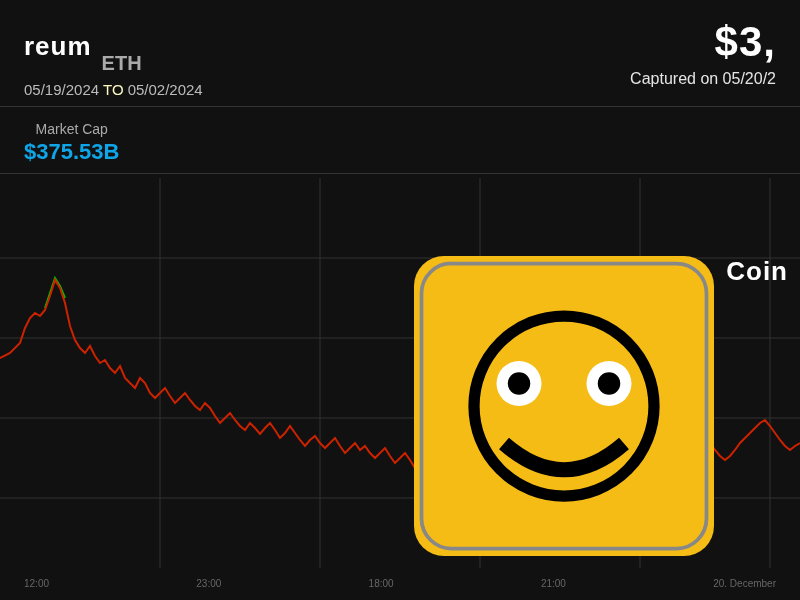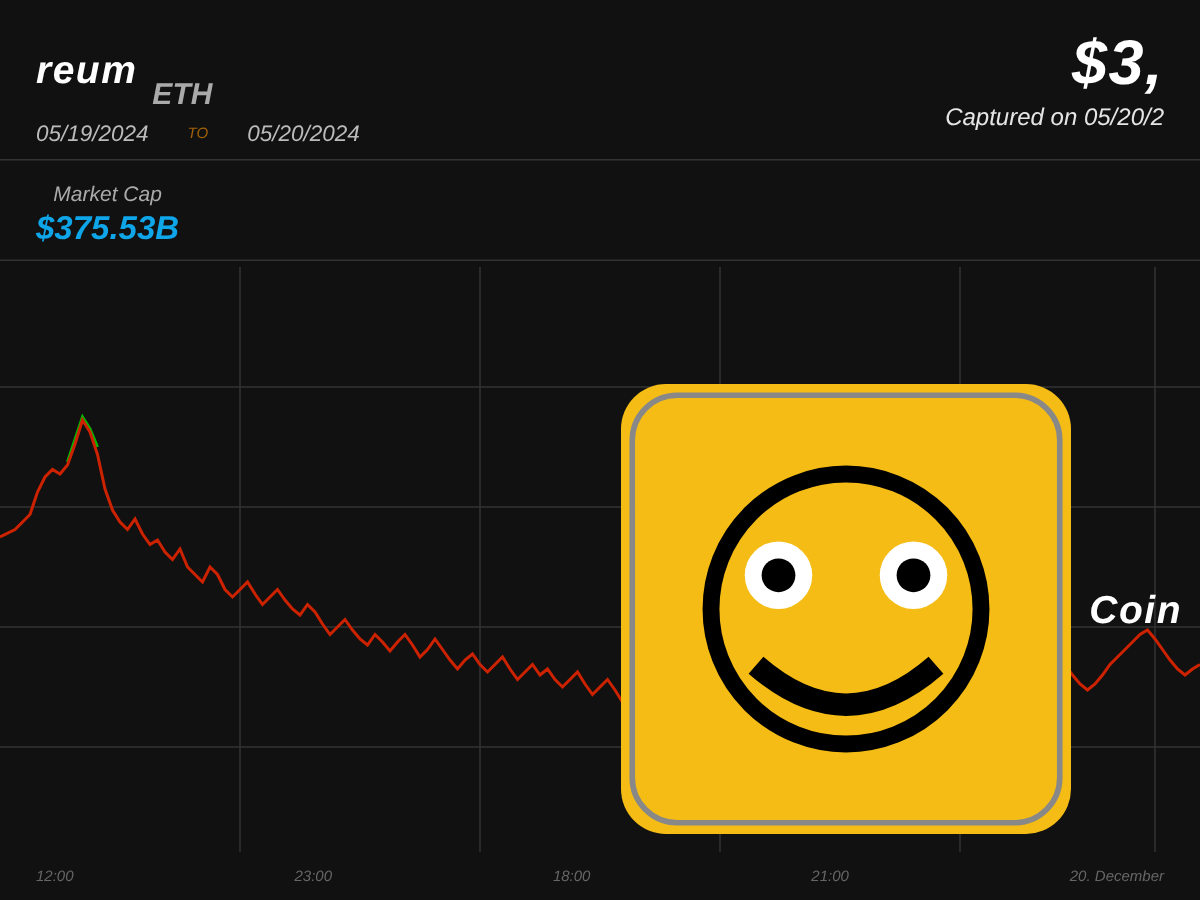--- a/index.html
+++ b/index.html
@@ -9,21 +9,20 @@
       background: #111;
       font-family: 'Arial', sans-serif;
       overflow: hidden;
       color: #fff;
     }
     .container {
       width: 800px;
       height: 600px;
       background: #111;
       position: relative;
-      font-style: italic;
     }
     .header {
       display: flex;
       justify-content: space-between;
       align-items: flex-start;
       padding: 18px 24px 8px 24px;
     }
     .header-left {
       display: flex;
       flex-direction: column;
@@ -41,28 +40,28 @@
     }
     .coin-ticker {
       font-size: 20px;
       font-weight: bold;
       color: #aaa;
       margin-top: 34px;
     }
     .date-range {
       display: flex;
       align-items: center;
-      gap: 26px;
+      gap: 4px;
       margin-top: 6px;
       font-size: 15px;
       color: #bbb;
     }
     .date-to {
-      color: #a16207;
-      font-size: 10px;
+      color: #fef9c3;
+      font-size: 15px;
     }
     .header-right {
       display: flex;
       flex-direction: column;
       align-items: flex-end;
     }
     .price {
       font-size: 42px;
       font-weight: bold;
       color: #fff;
@@ -122,21 +121,20 @@
       justify-content: space-between;
       padding: 6px 24px 0 24px;
       font-size: 10px;
       color: #666;
     }
     .watermark {
       position: absolute;
       bottom: 12px;
       right: 12px;
       display: flex;
-      align-items: center;
       gap: 12px;
       font-size: 22px;
       font-weight: bold;
       color: #fff;
     }
     .watermark-logo {
       width: 36px;
       height: 36px;
     }
     .watermark-text {
@@ -153,21 +151,21 @@
 
   <div class="header">
     <div class="header-left">
       <div class="coin-title">
         <span class="coin-name">reum</span>
         <span class="coin-ticker">ETH</span>
       </div>
       <div class="date-range">
         <span>05/19/2024</span>
         <span class="date-to">TO</span>
-        <span>05/20/2024</span>
+        <span>05/02/2024</span>
       </div>
     </div>
     <div class="header-right">
       <span class="price">$3,</span>
       <span class="captured">Captured on 05/20/2</span>
     </div>
   </div>
 
   <hr class="divider">
 

